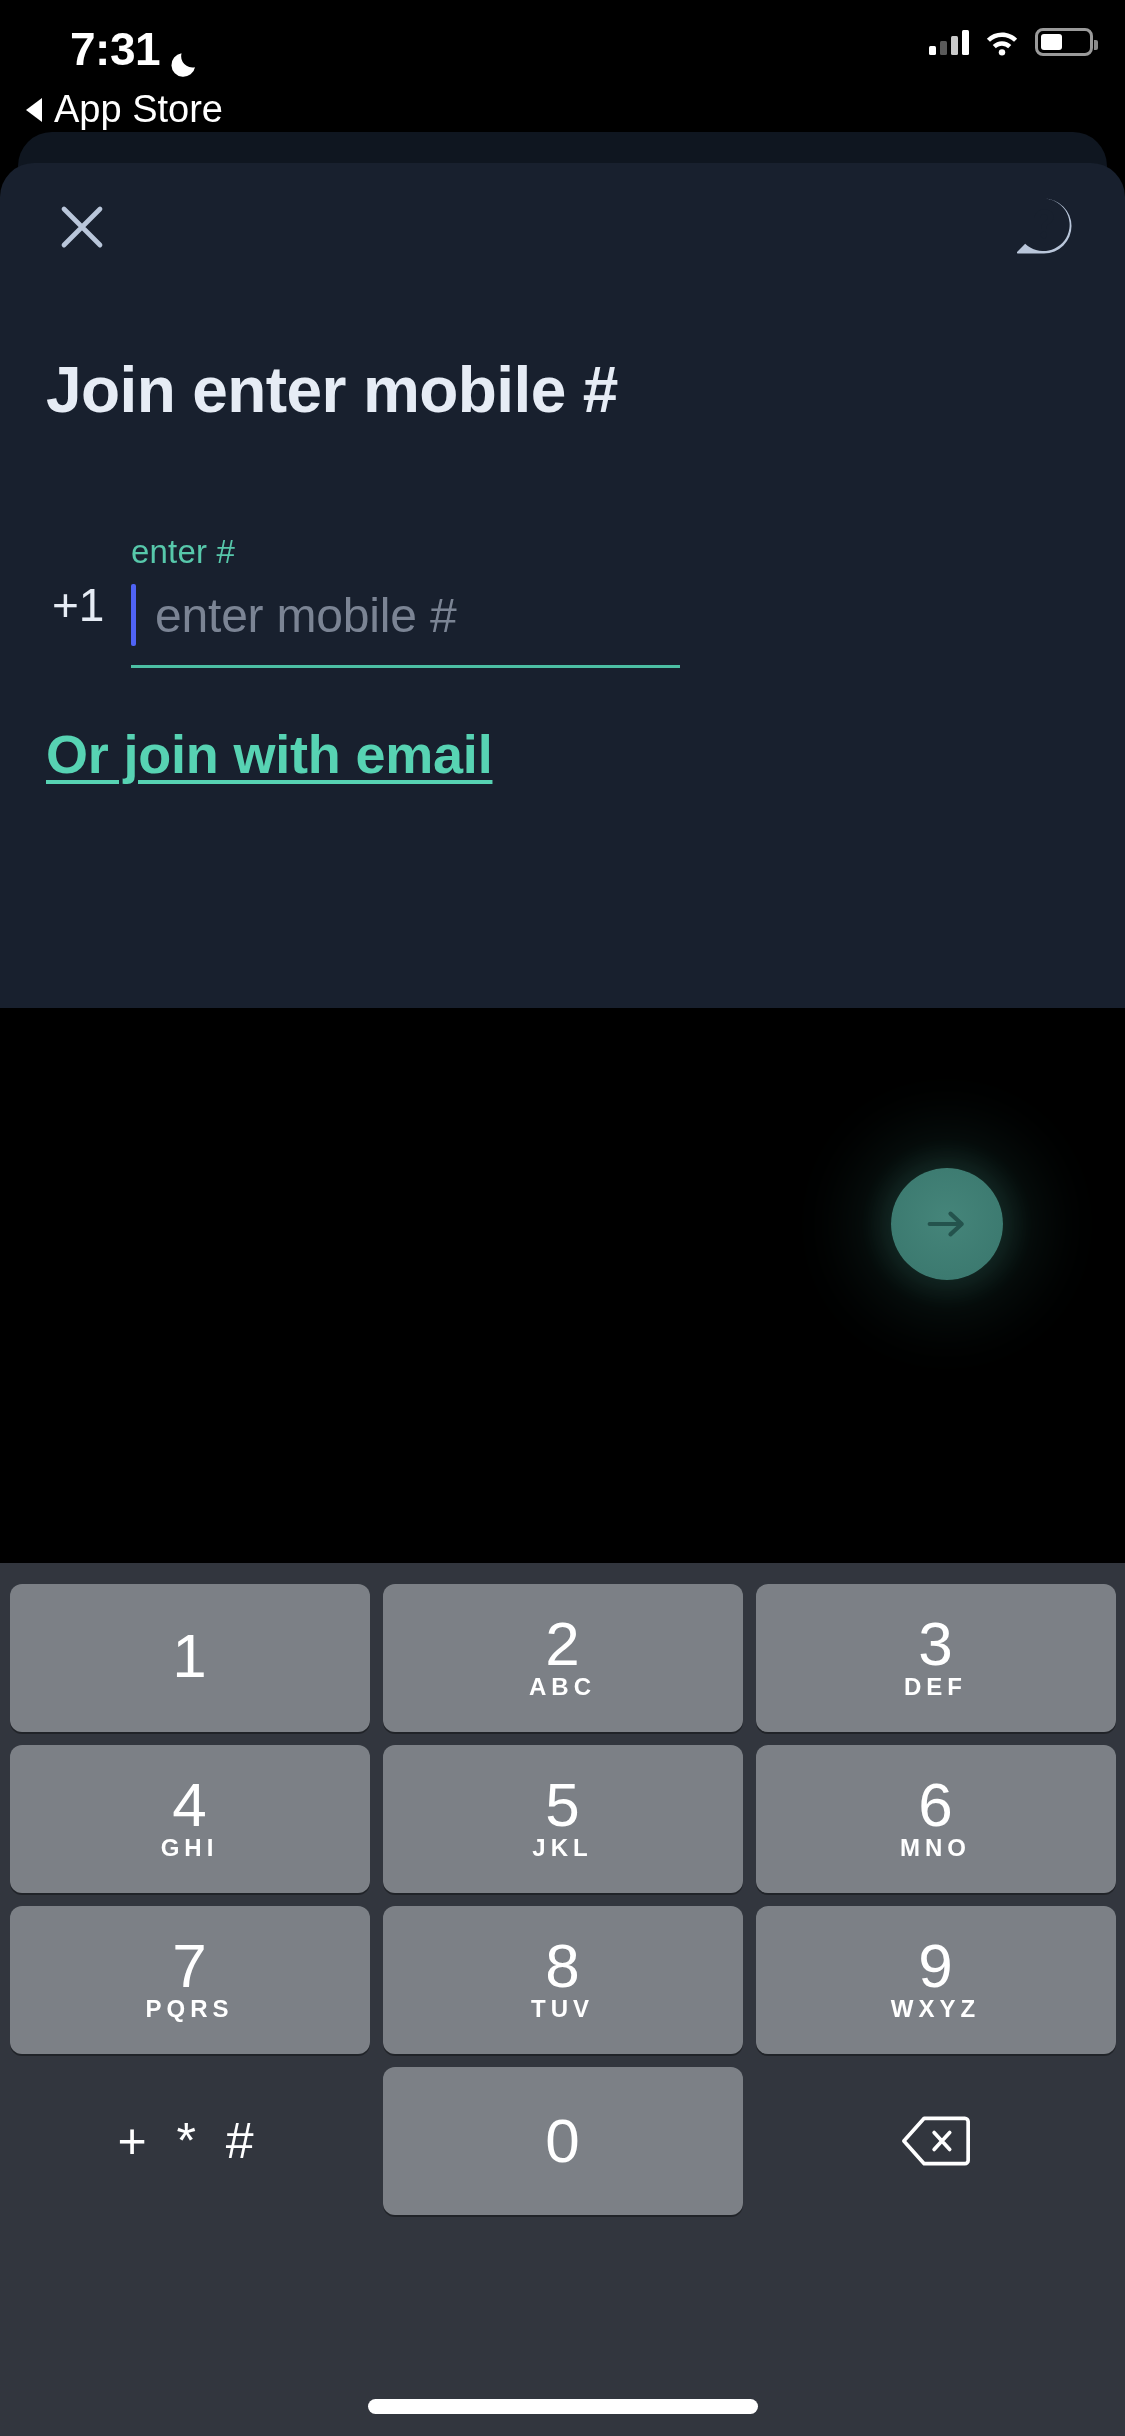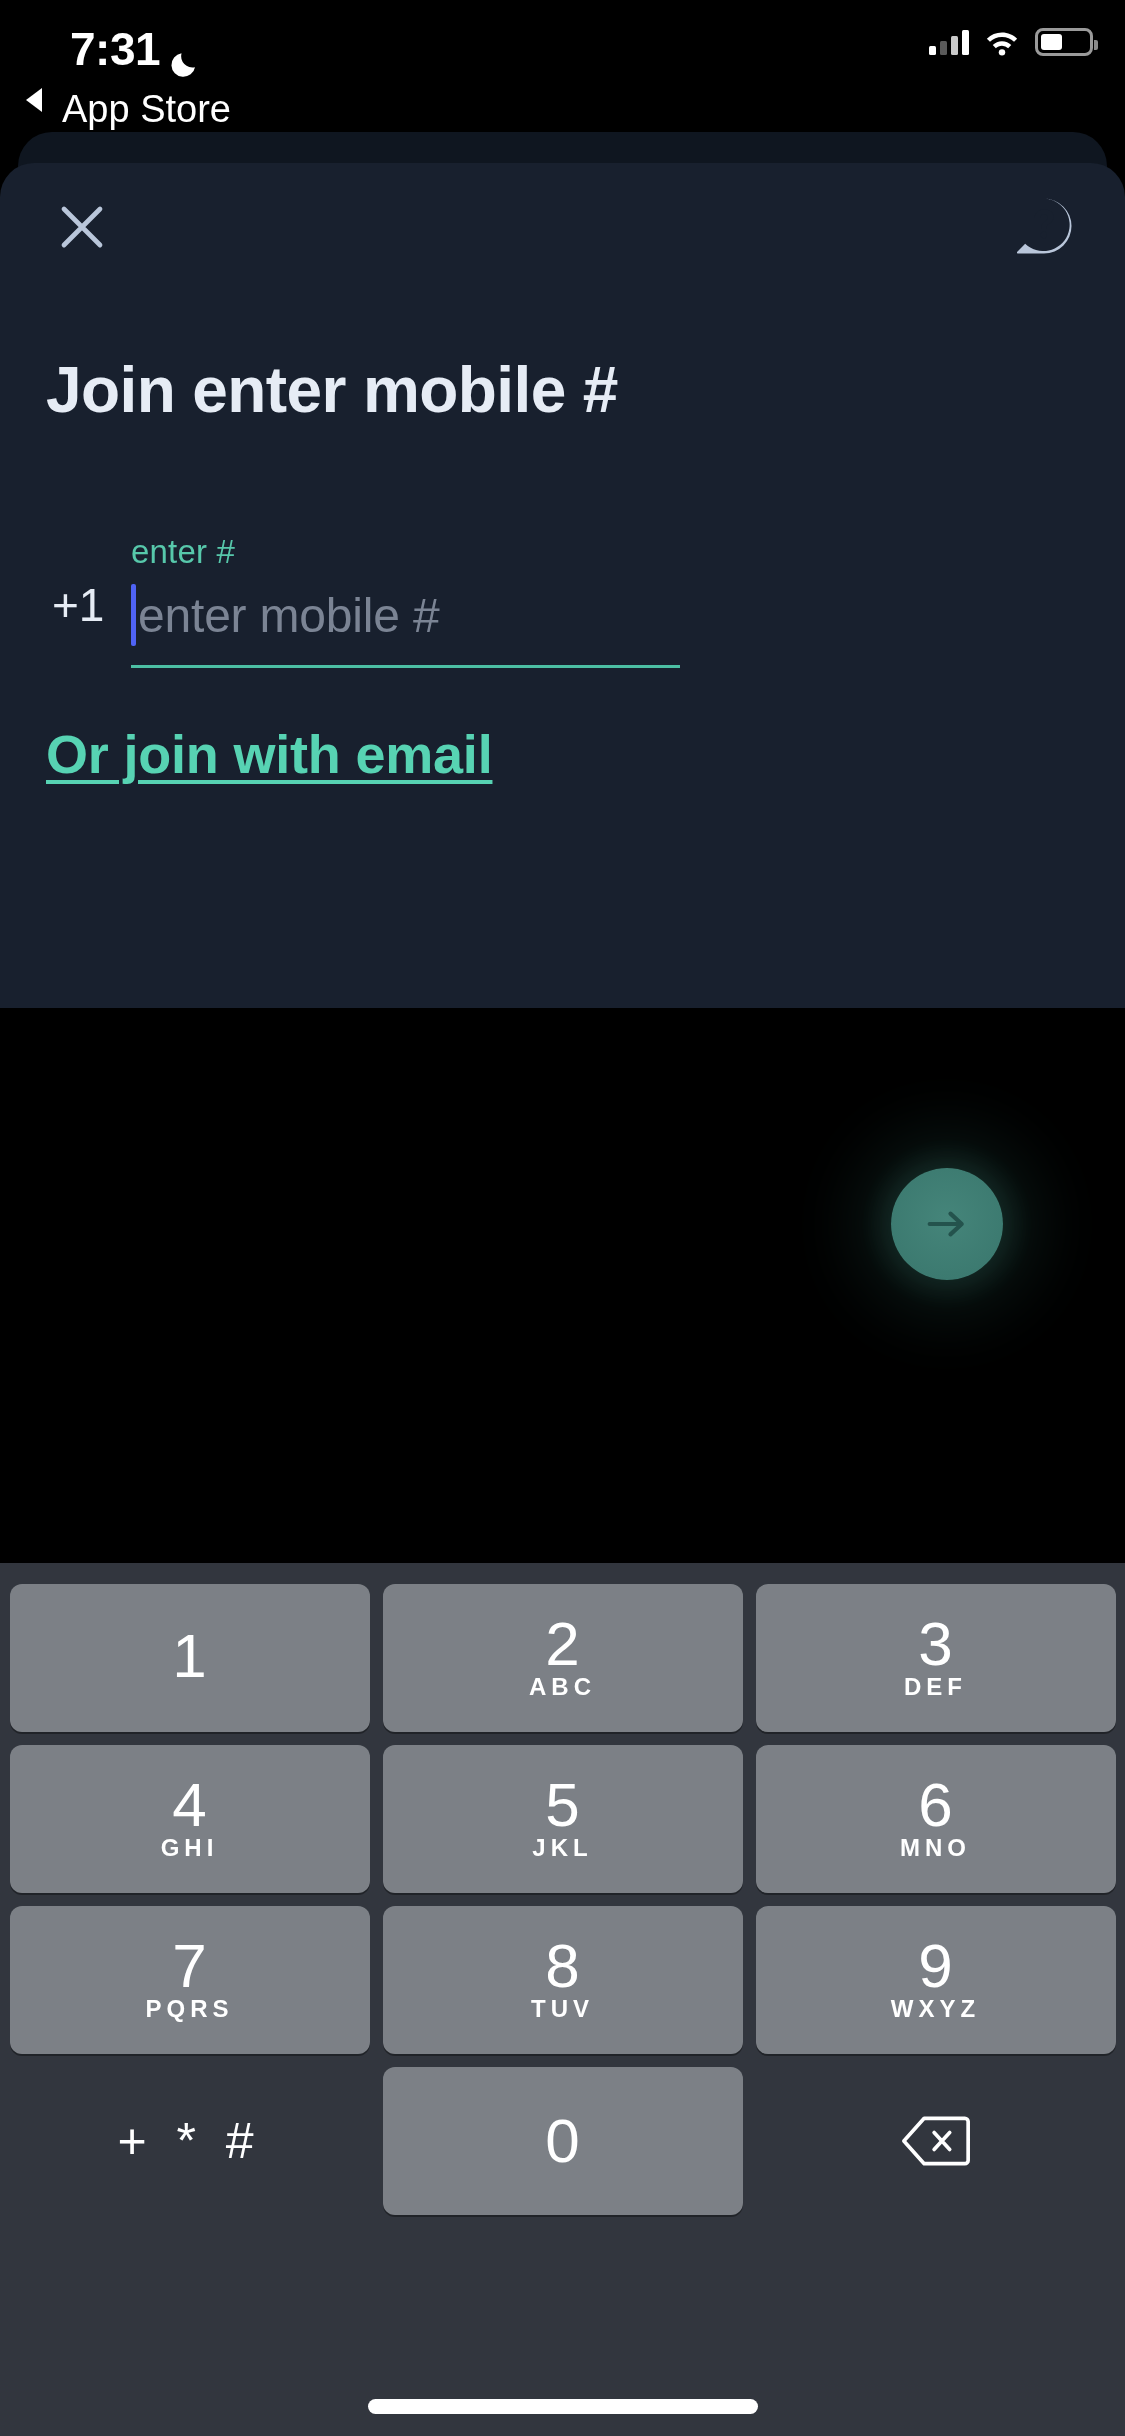--- a/index.html
+++ b/index.html
@@ -39,21 +39,21 @@
   }
   .batt::after{
     content:""; position:absolute; right:-8px; top:9px;
     width:4px; height:10px; background:#8a8a8a; border-radius:0 2px 2px 0;
   }
   .batt span{ display:block; height:100%; width:46%; background:#fff; border-radius:3px; }
 
   .backlink{
     position:absolute; left:26px; top:88px;
     color:#fff; font-size:38px; font-weight:500;
-    display:flex; align-items:flex-start; gap:20px;
+    display:flex; align-items:center; gap:12px;
   }
   .backlink .tri{
     width:0;height:0;border-top:12px solid transparent;border-bottom:12px solid transparent;
     border-right:16px solid #fff;
   }
 
   
   .card-behind{
     position:absolute; left:18px; top:132px; width:1089px; height:80px;
     background:#0f1620; border-radius:34px 34px 0 0;
@@ -92,21 +92,21 @@
     font-size:46px; color:#e6ecf5; font-weight:400;
   }
   .input-line{
     position:absolute; left:131px; top:36px; width:549px; height:92px;
     display:flex; align-items:center;
   }
   .caret{
     width:5px; height:62px; background:#4f63f5; border-radius:2px; flex:0 0 auto;
   }
   .placeholder{
-    font-size:48px; color:#7b8494; margin-left:2px; letter-spacing:-0.2px;
+    font-size:48px; color:#7b8494; margin-left:19px; letter-spacing:-0.2px;
   }
   .underline{
     position:absolute; left:131px; top:132px; width:549px; height:3px; background:#4cbfa4;
   }
 
   .alt-link{
     position:absolute; left:46px; top:560px;
     font-size:54px; font-weight:700; color:#57d3b3;
     text-decoration:underline; text-underline-offset:7px; text-decoration-thickness:4px;
     letter-spacing:-0.2px; cursor:pointer;

